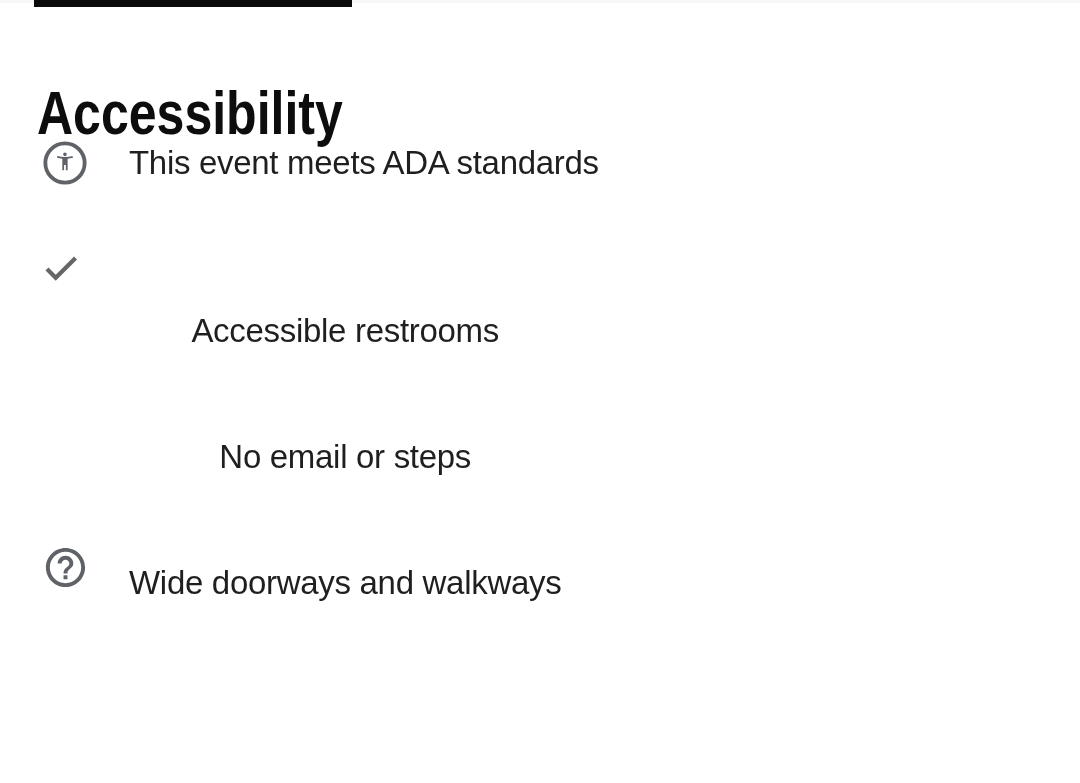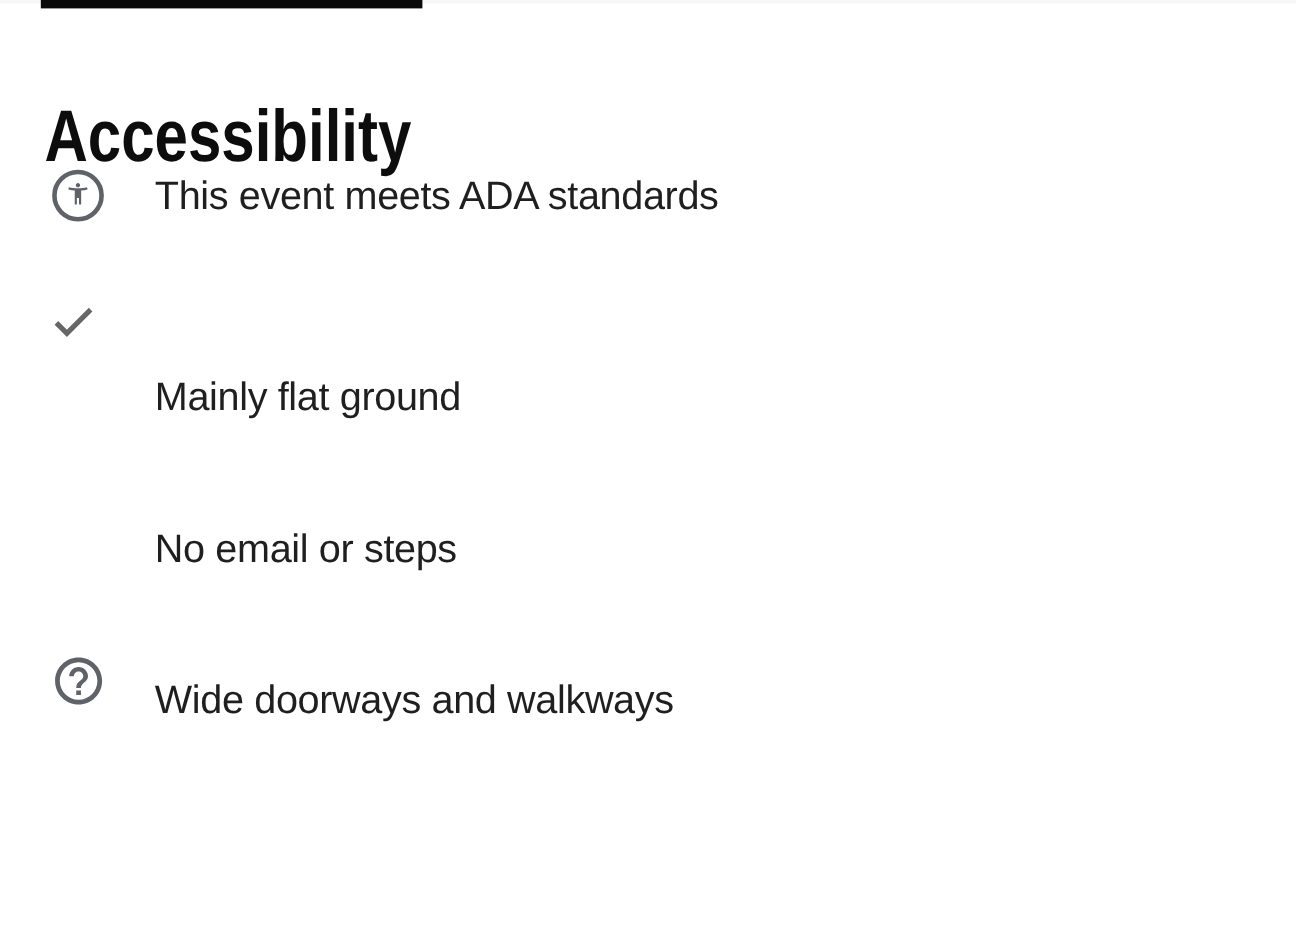--- a/index.html
+++ b/index.html
@@ -8,20 +8,21 @@
     background: #ffffff;
   }
   #screen {
     position: relative;
     width: 1080px;
     height: 783px;
     background: #ffffff;
     overflow: hidden;
     font-family: "Liberation Sans", "DejaVu Sans", sans-serif;
     color: #1f1f1f;
+    text-align: center;
   }
   .top-hairline {
     position: absolute;
     left: 0; top: 0;
     width: 1080px; height: 3px;
     background: #f6f7f7;
   }
   .top-clipped-fragment {
     position: absolute;
     left: 34px; top: 0;
@@ -75,21 +76,21 @@
     </svg>
   </span>
   <div class="body-text" style="top:131px;">This event meets ADA standards</div>
 
   <span class="icon" style="left:40px; top:247px;">
     <svg width="42" height="42" viewBox="0 0 24 24">
       <polyline points="4,12.6 9,17.6 20.3,6.3" fill="none" stroke="#666666" stroke-width="2.4" stroke-linecap="butt" stroke-linejoin="miter"></polyline>
     </svg>
   </span>
   <div class="body-text" style="top:236px;">
-    <div class="feature-line">Mainly flat ground</div>
+    <div class="feature-line">Accessible restrooms</div>
     <div class="feature-line">No email or steps</div>
     <div class="feature-line">Wide doorways and walkways</div>
   </div>
 
   <span class="icon" style="left:42px; top:544px;">
     <svg width="47" height="47" viewBox="0 0 24 24">
       <path fill="#5f6368" d="M11 18h2v-2h-2v2zm1-16C6.48 2 2 6.48 2 12s4.48 10 10 10 10-4.48 10-10S17.52 2 12 2zm0 18c-4.41 0-8-3.59-8-8s3.59-8 8-8 8 3.59 8 8-3.59 8-8 8zm0-14c-2.21 0-4 1.79-4 4h2c0-1.1.9-2 2-2s2 .9 2 2c0 2-3 1.75-3 5h2c0-2.25 3-2.5 3-5 0-2.21-1.79-4-4-4z"></path>
     </svg>
   </span>
 

